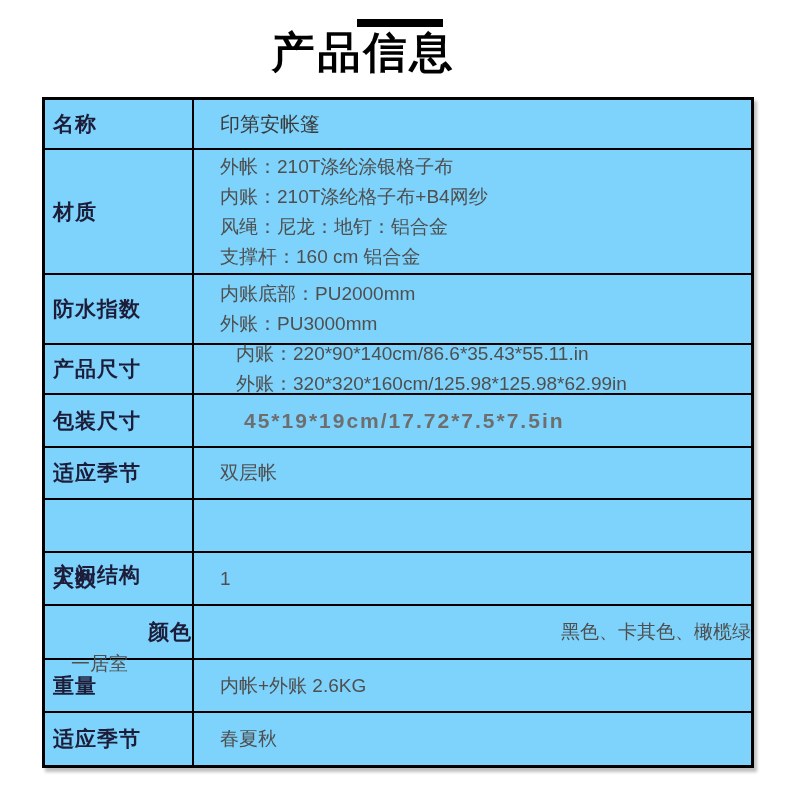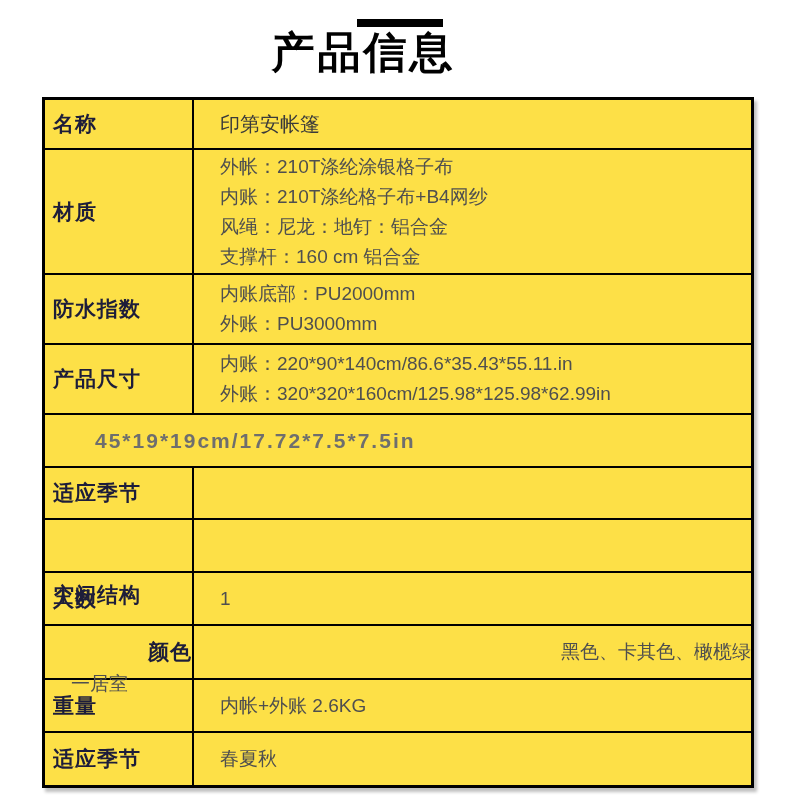--- a/index.html
+++ b/index.html
@@ -10,28 +10,28 @@
   .title-accent{
     position:absolute;left:357px;top:19px;width:86px;height:8px;background:#000;
   }
   .page-title{
     position:absolute;left:0;top:26px;width:727px;margin:0;
     text-align:center;font-size:43px;font-weight:800;color:#000;
     letter-spacing:3px;line-height:52px;
   }
   .spec-table{
     position:absolute;left:42px;top:97px;width:712px;
-    border:3px solid #000;box-sizing:border-box;background:#fde047;
+    border:3px solid #000;box-sizing:border-box;background:#7dd3fc;
     box-shadow:3px 4px 3px rgba(0,0,0,0.25);
   }
   .row{
     display:flex;box-sizing:border-box;border-bottom:2px solid #000;
   }
   .row:last-child{border-bottom:none;}
-  .r0{height:50px;} .r1{height:125px;} .r2{height:70px;} .r3{height:70px;}
+  .r0{height:50px;} .r1{height:125px;} .r2{height:70px;} .r3{height:50px;gap:16px;}
   .r4{height:53px;} .r5{height:52px;} .r6{height:53px;flex-direction:column;} .r7{height:53px;}
   .r8{height:54px;text-align:right;} .r9{height:53px;} .r10{height:52px;}
   .cell{box-sizing:border-box;display:flex;flex-direction:column;justify-content:center;}
   .label{
     width:149px;flex:0 0 149px;border-right:2px solid #000;
     padding-left:8px;font-size:21px;font-weight:700;color:#1d1d3a;
     letter-spacing:1px;
   }
   .value{
     flex:1;padding-left:26px;font-size:19px;font-weight:500;color:#4f4f4f;
@@ -79,27 +79,31 @@
 
   <div class="row r3">
     <div class="cell label">产品尺寸</div>
     <div class="cell value">
       <div class="line">内账：220*90*140cm/86.6*35.43*55.11.in</div>
       <div class="line">外账：320*320*160cm/125.98*125.98*62.99in</div>
     </div>
   </div>
 
   <div class="row r4">
+    <div class="cell label">包装尺寸</div>
     <div class="cell value value-package">
       <div class="line">45*19*19cm/17.72*7.5*7.5in</div>
     </div>
   </div>
 
   <div class="row r5">
     <div class="cell label">适应季节</div>
+    <div class="cell value">
+      <div class="line">双层帐</div>
+    </div>
   </div>
 
   <div class="row r6">
     <div class="cell label">空间结构</div>
     <div class="cell value">
       <div class="line">一居室</div>
     </div>
   </div>
 
   <div class="row r7">

